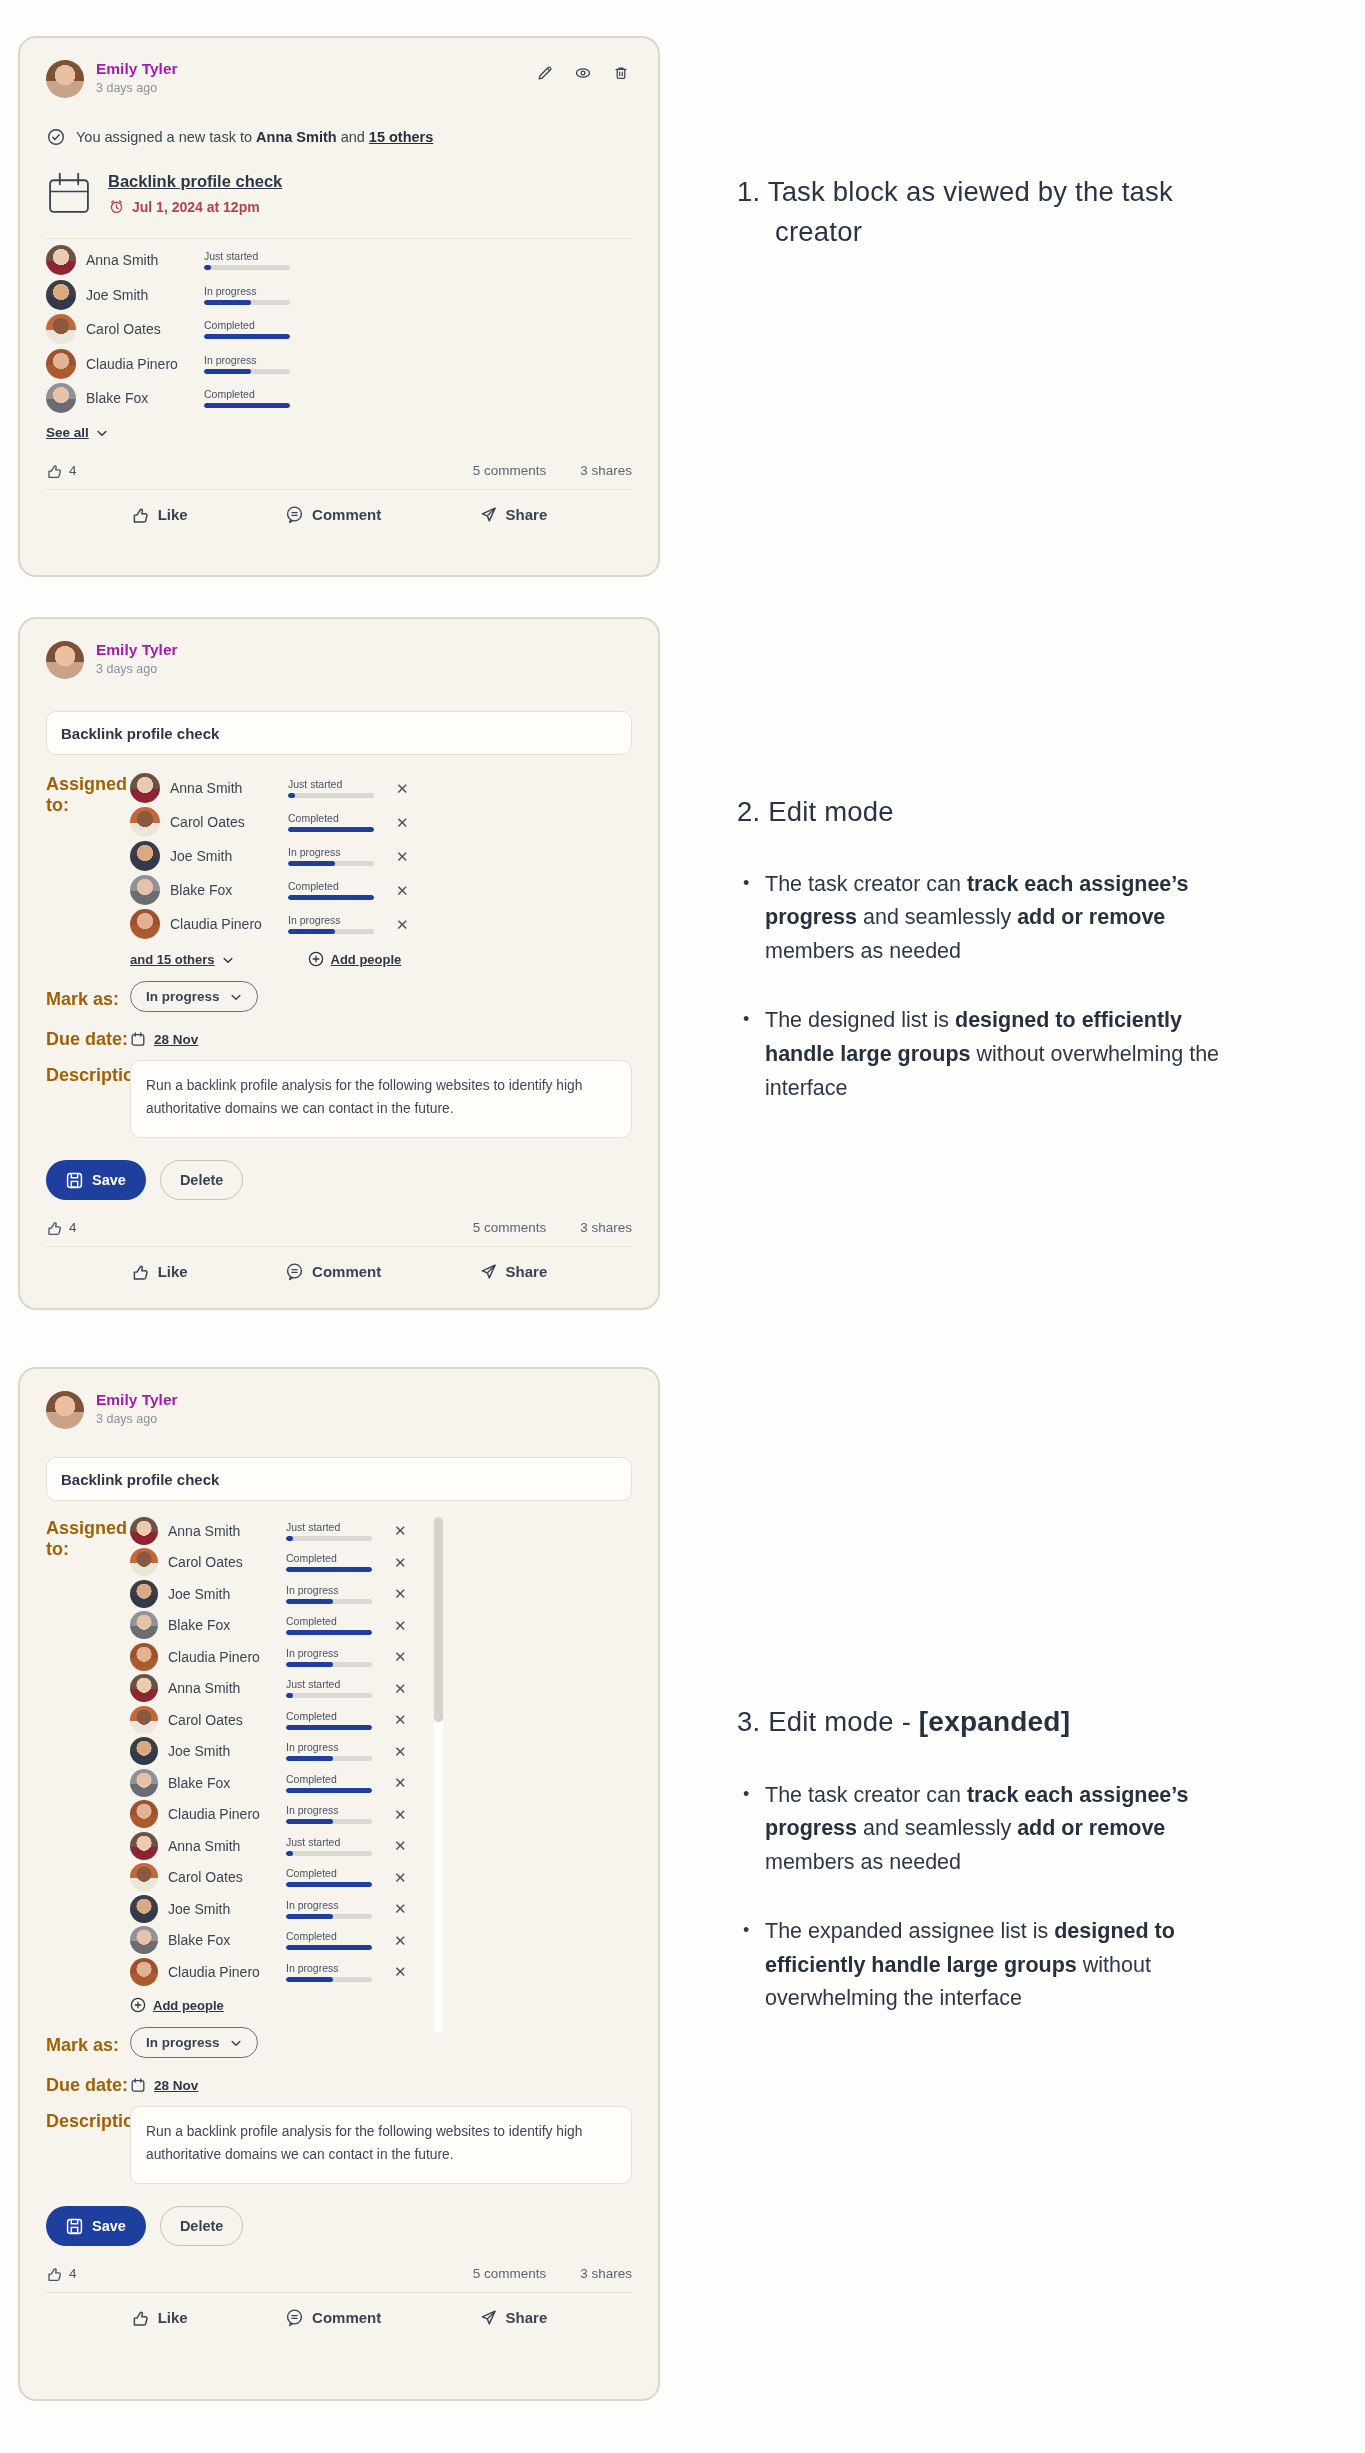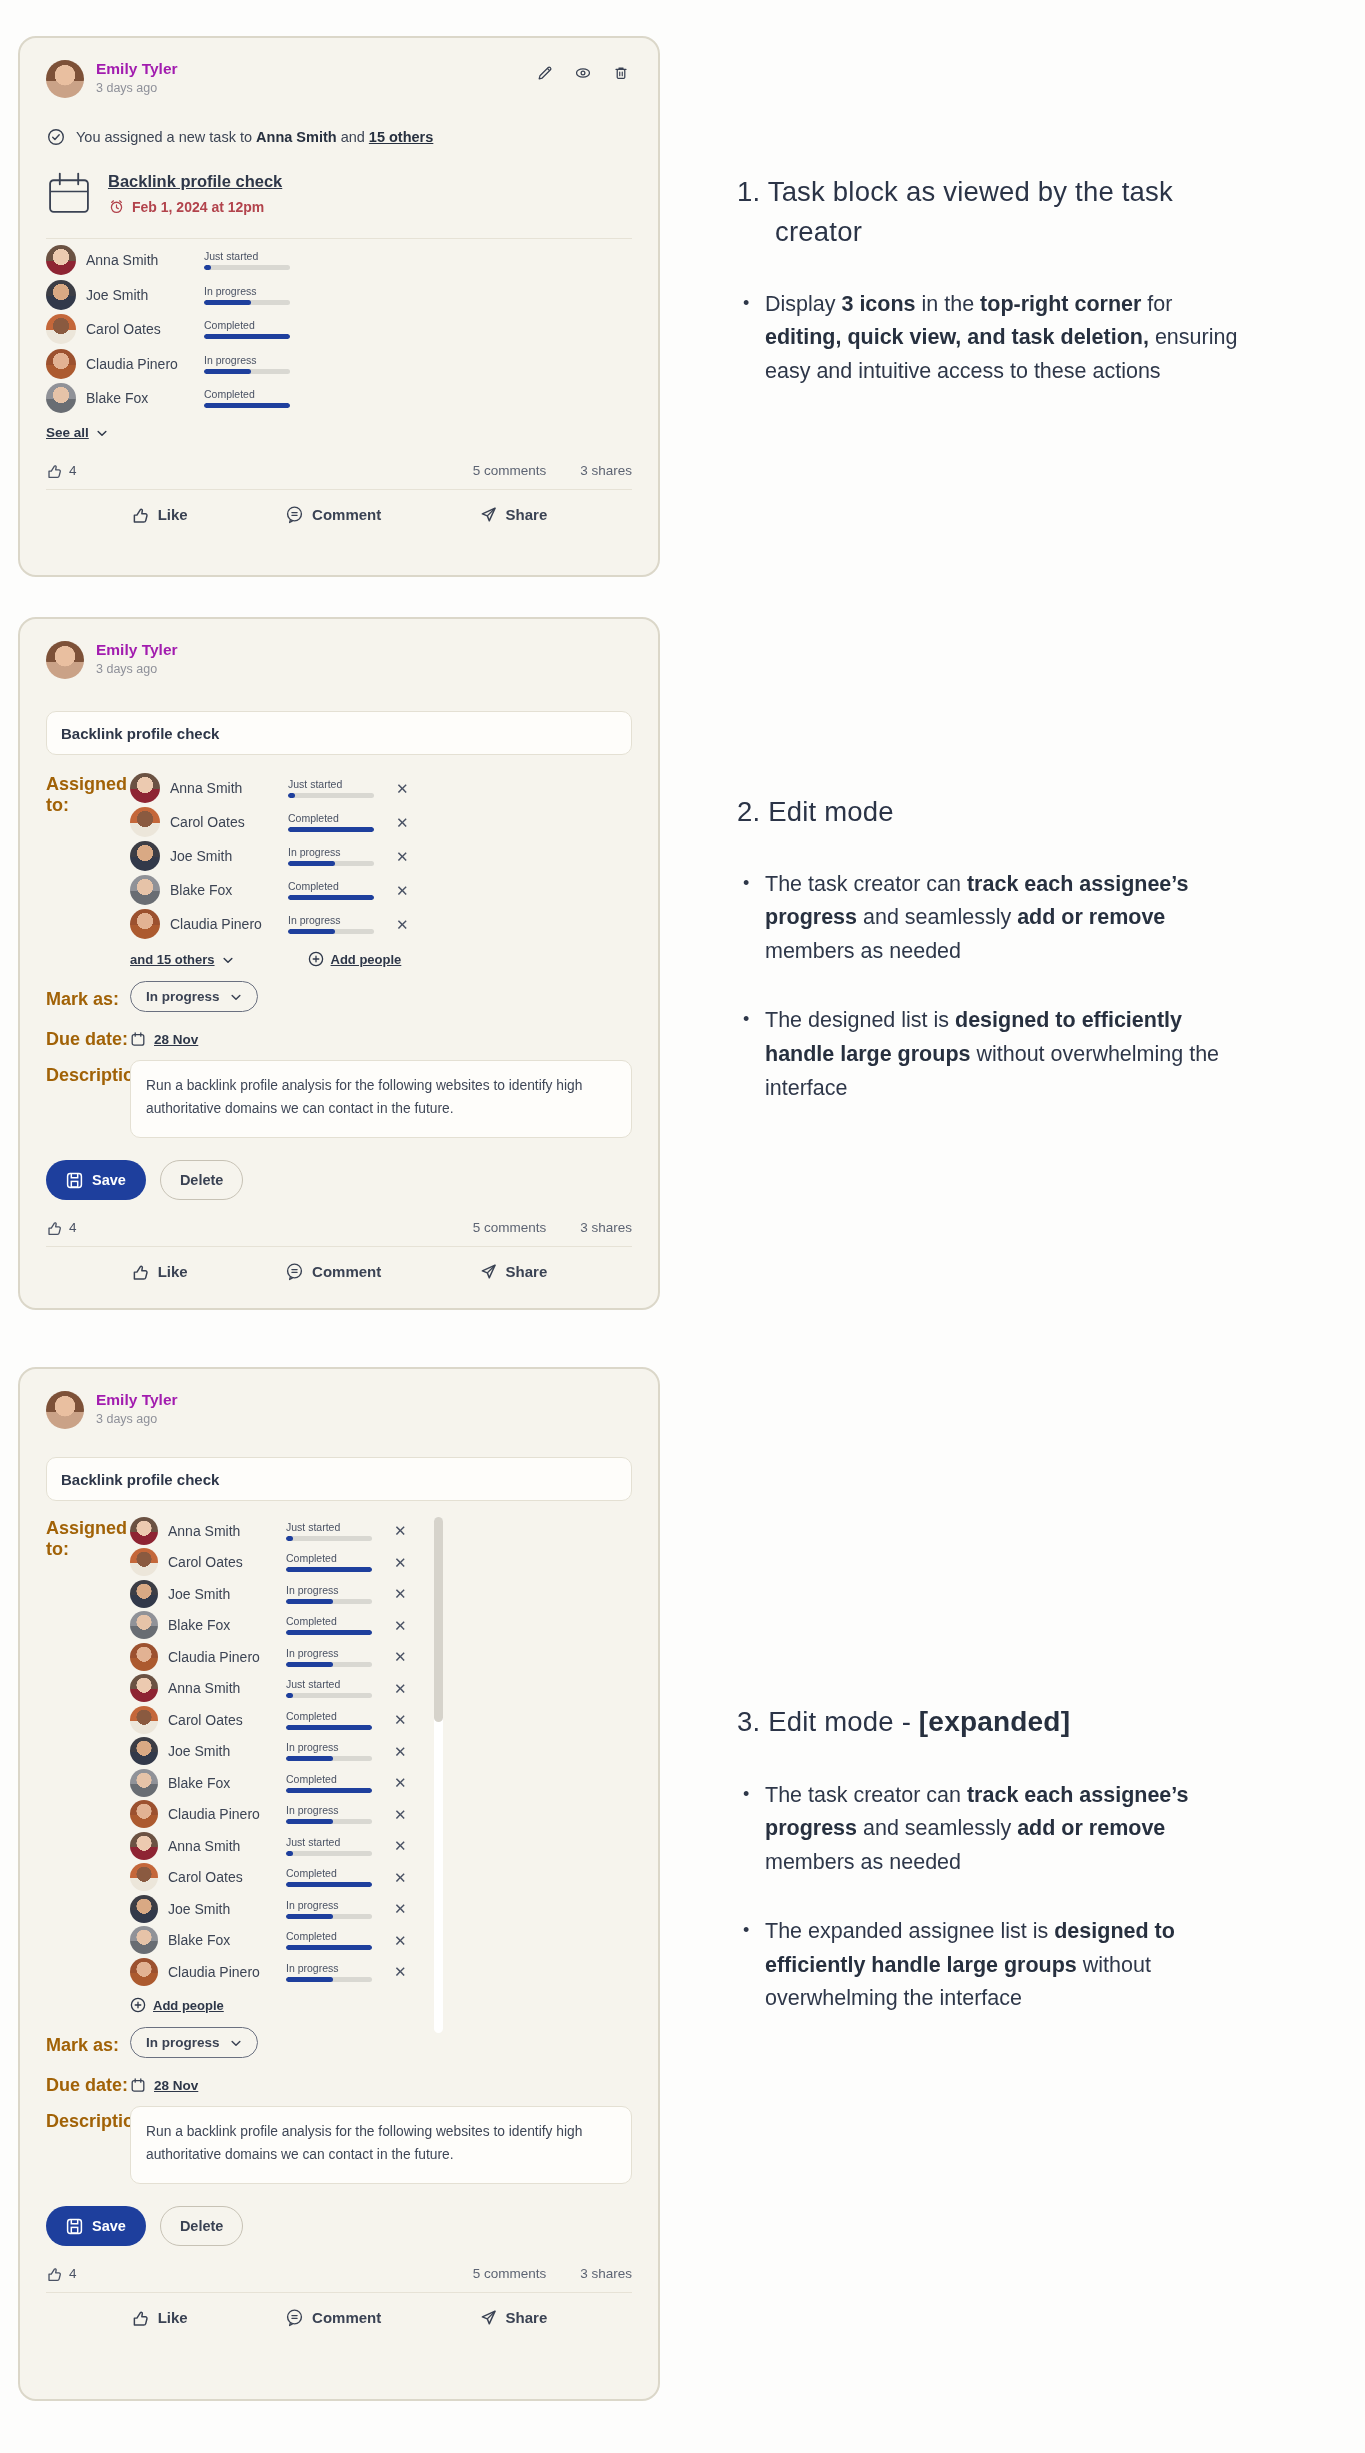--- a/index.html
+++ b/index.html
@@ -225,21 +225,21 @@
     <div class="task">
       <span class="calbig"><svg viewBox="0 0 45 45">
             <use href="#i-calbig"></use>
           </svg></span>
       <div>
         <div class="ttitle">Backlink profile check</div>
         <div class="tdue">
           <span class="aicon"><svg viewBox="0 0 20 20">
                 <use href="#i-alarm"></use>
               </svg></span>
-          <span>Feb 1, 2024 at 12pm</span>
+          <span>Jul 1, 2024 at 12pm</span>
         </div>
       </div>
     </div>
 
     <div class="hr top"></div>
 
     <div class="alist">
 
     <div class="arow">
           <span class="avatar sm" style="background: radial-gradient(circle at 50% 40%, rgb(236, 202, 176) 0px, rgb(236, 202, 176) 34%, rgba(0, 0, 0, 0) 35%), linear-gradient(rgb(107, 82, 67) 0px, rgb(107, 82, 67) 55%, rgb(142, 36, 51) 55%);"></span>
@@ -754,21 +754,20 @@
           <span class="aicn"><svg viewBox="0 0 18 18">
               <use href="#i-share"></use>
             </svg></span>
           <span>Share</span>
         </span>
     </div>
   </section>
 
   <div class="anno a1">
     <div class="anno-h"><span>1. Task block as viewed by the task creator</span></div>
-    <div class="bullet"><span>Display </span><span class="b">3 icons</span><span> in the </span><span class="b">top-right corner</span><span> for </span><span class="b">editing, quick view, and task deletion,</span><span> ensuring easy and intuitive access to these actions</span></div>
   </div>
 
   <div class="anno a2">
     <div class="anno-h"><span>2. Edit mode</span></div>
     <div class="bullet"><span>The task creator can </span><span class="b">track each assignee’s progress</span><span> and seamlessly </span><span class="b">add or remove</span><span> members as needed</span></div>
     <div class="bullet"><span>The designed list is </span><span class="b">designed to efficiently handle large groups</span><span> without overwhelming the interface</span></div>
   </div>
 
   <div class="anno a3">
     <div class="anno-h"><span>3. Edit mode - </span><span class="b">[expanded]</span></div>

